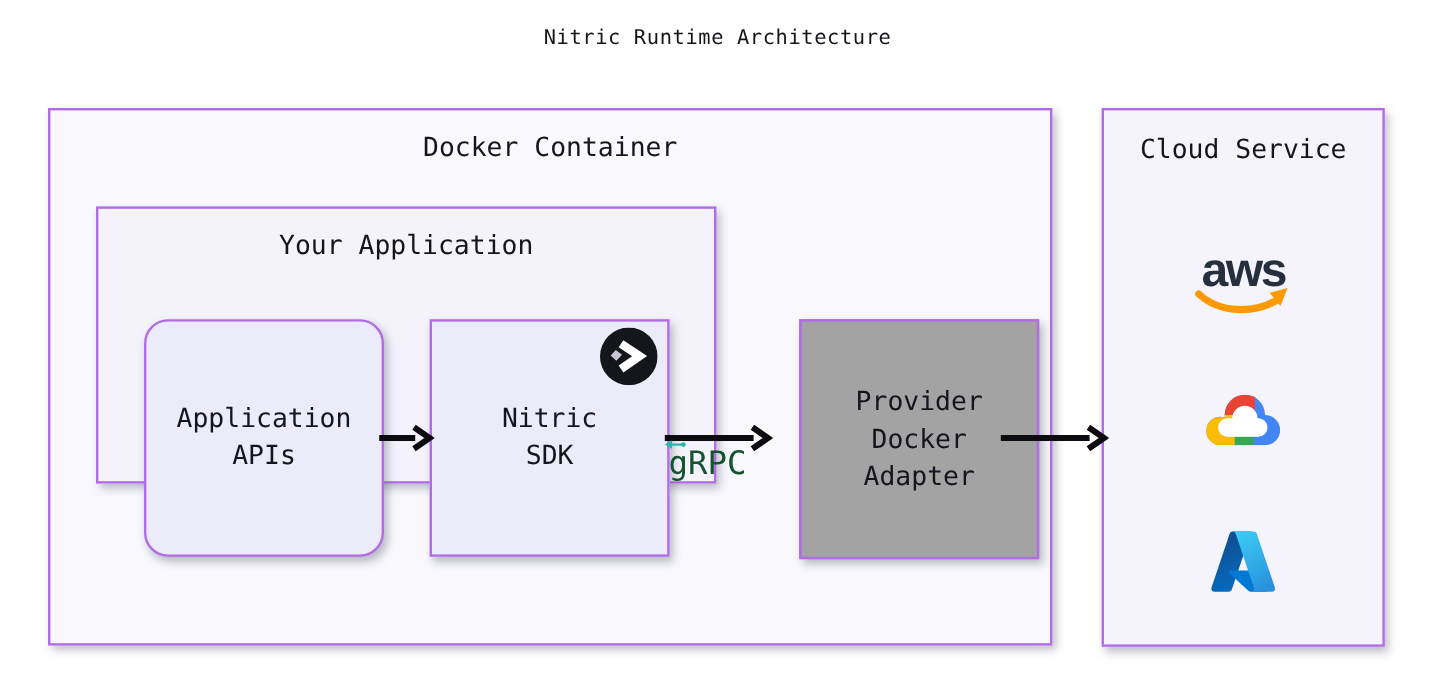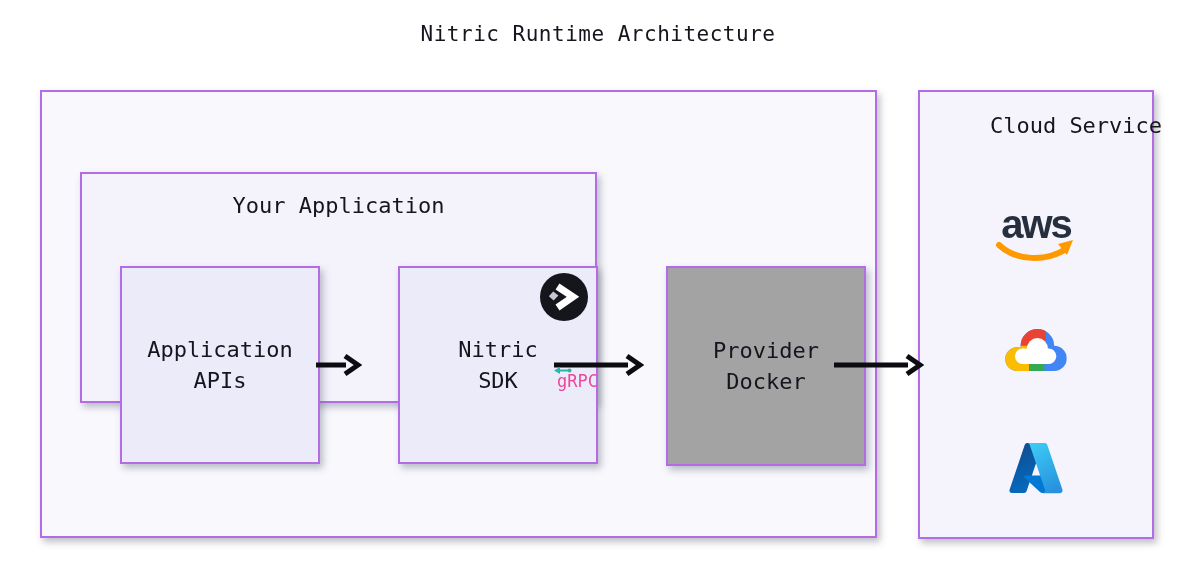--- a/index.html
+++ b/index.html
@@ -6,68 +6,69 @@
   .stage{
     position:relative;
     width:1196px;height:580px;
     background:#ffffff;
     font-family:"DejaVu Sans Mono","Liberation Mono",monospace;
     color:#15151d;
     overflow:hidden;
   }
   .title{
     position:absolute;top:22px;left:0;width:100%;
-    text-align:center;font-size:21px;font-weight:500;
+    text-align:center;font-size:17px;font-weight:500;
     color:#15151d;letter-spacing:0.5px;
   }
   .box{
     position:absolute;box-sizing:border-box;
     border:2px solid #b26ce6;
     box-shadow:3px 4px 7px rgba(110,110,130,0.45);
   }
   .docker{left:40px;top:90px;width:837px;height:448px;background:#f8f8fd;}
   .your-app{left:38px;top:80px;width:517px;height:231px;background:#f4f3fc;}
-  .app-code{left:38px;top:92px;width:200px;height:198px;background:#ebebfa;}
-  .sdk{left:276px;top:92px;width:200px;height:198px;background:#ebebfa;margin-left:40px;}
+  .app-code{left:38px;top:92px;width:200px;height:198px;background:#ebebfa;border-radius:20px;}
+  .sdk{left:276px;top:92px;width:200px;height:198px;background:#ebebfa;}
   .provider{left:624px;top:174px;width:200px;height:200px;background:#a3a3a3;}
   .cloud{left:918px;top:90px;width:236px;height:449px;background:#f5f4fd;}
   .box-label{
     position:absolute;top:18px;left:0;width:100%;
     text-align:center;font-size:22px;line-height:28px;
   }
   .center-text{
     position:absolute;inset:0;
     display:flex;flex-direction:column;
     align-items:center;justify-content:center;
     font-size:22px;line-height:31px;text-align:center;
   }
-  .two-line{line-height:32px;margin-left:40px;}
+  .two-line{line-height:32px;}
   .nitric-badge{position:absolute;top:5px;right:8px;width:48px;height:48px;}
   .logos{
     position:absolute;left:0;top:112px;width:100%;
     display:flex;flex-direction:column;align-items:center;
   }
   .logo-aws{width:88px;height:62px;margin-bottom:52px;}
   .logo-gcp{width:70px;height:64px;margin-bottom:53px;}
   .logo-azure{width:58px;height:66px;}
   .arrow{position:absolute;z-index:5;}
   .grpc-label{
     position:absolute;left:557px;top:371px;z-index:6;
-    font-size:17px;color:#ec4899;
+    font-size:27px;color:#14532d;
   }
   .grpc-mark{position:absolute;left:554px;top:366px;z-index:7;}
 </style>
 </head>
 <body>
 
 <div class="stage">
 
   <div class="title">Nitric Runtime Architecture</div>
 
   <div class="box docker">
+    <div class="box-label">Docker Container</div>
 
     <div class="box your-app">
       <div class="box-label">Your Application</div>
 
       <div class="box app-code">
         <div class="center-text">
           <span>Application</span>
           <span>APIs</span>
         </div>
       </div>
@@ -84,20 +85,21 @@
           <span>Nitric</span>
           <span>SDK</span>
         </div>
       </div>
     </div>
 
     <div class="box provider">
       <div class="center-text">
         <span>Provider</span>
         <span>Docker</span>
+        <span>Adapter</span>
       </div>
     </div>
   </div>
 
   <div class="box cloud">
     <div class="box-label two-line">
       <div>Cloud Service</div>
     </div>
     <div class="logos">
 

